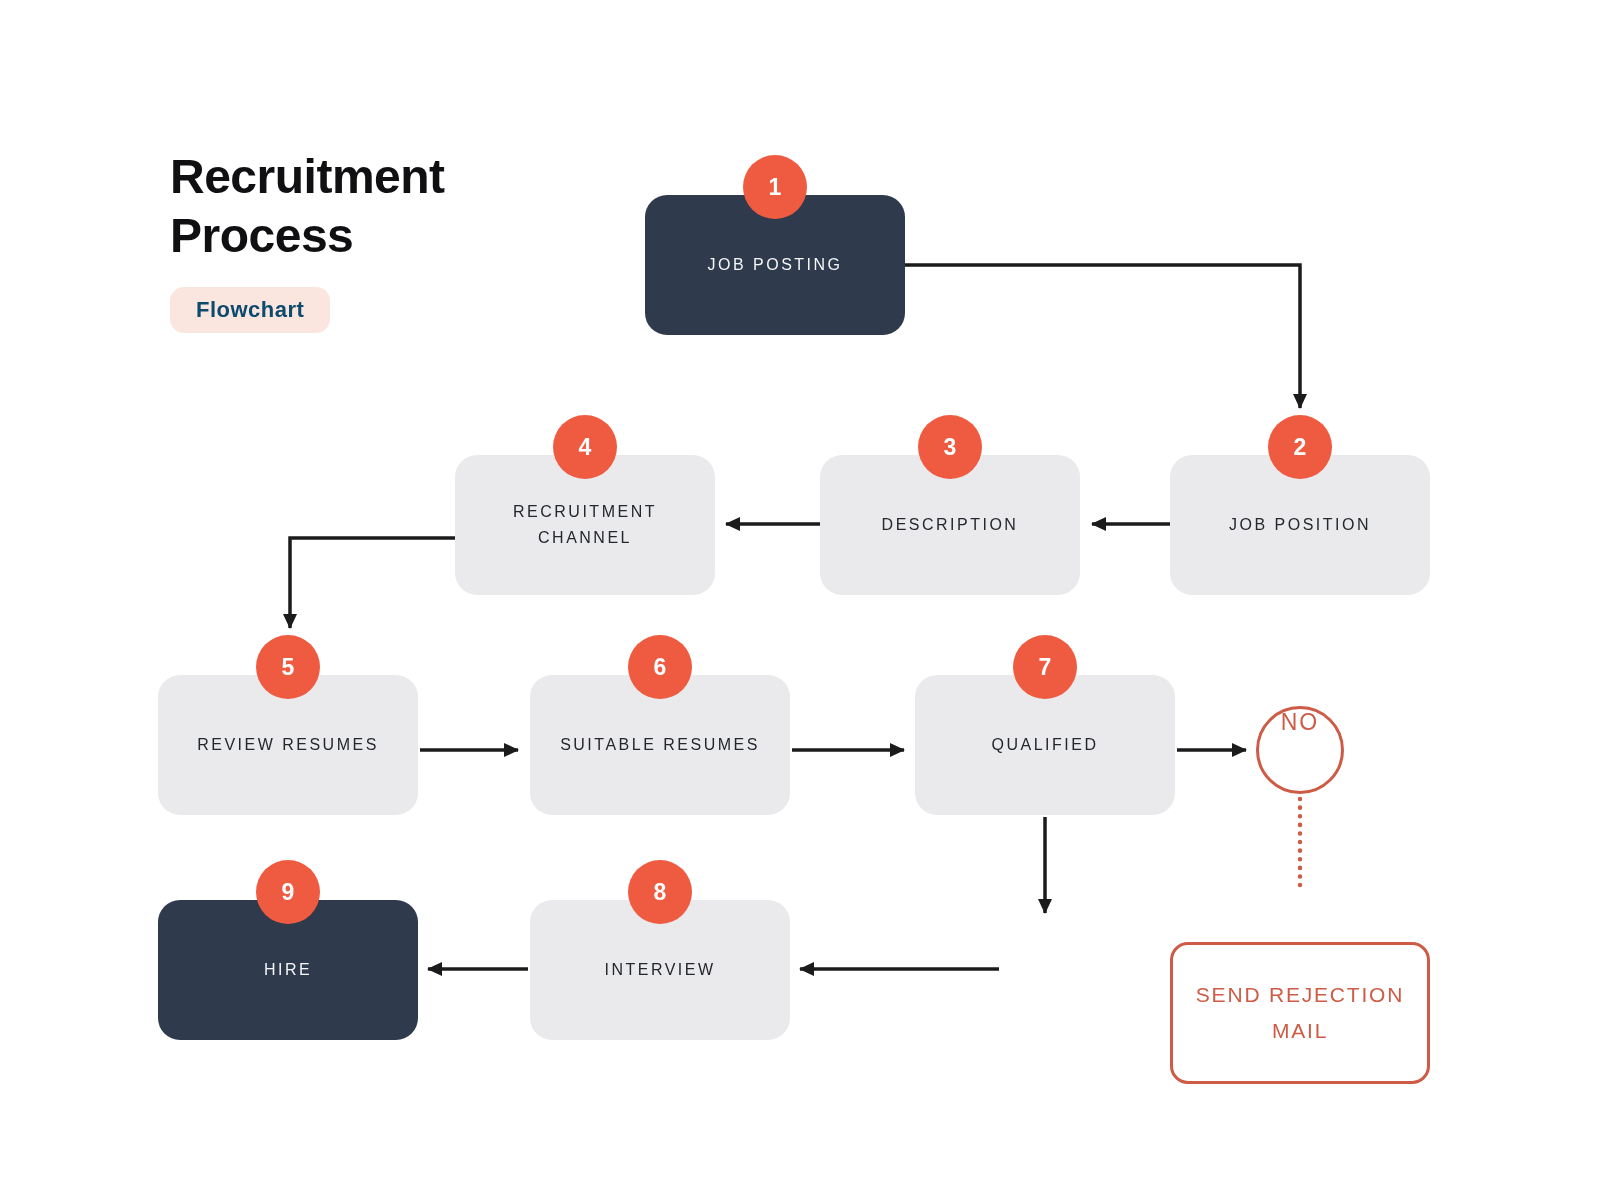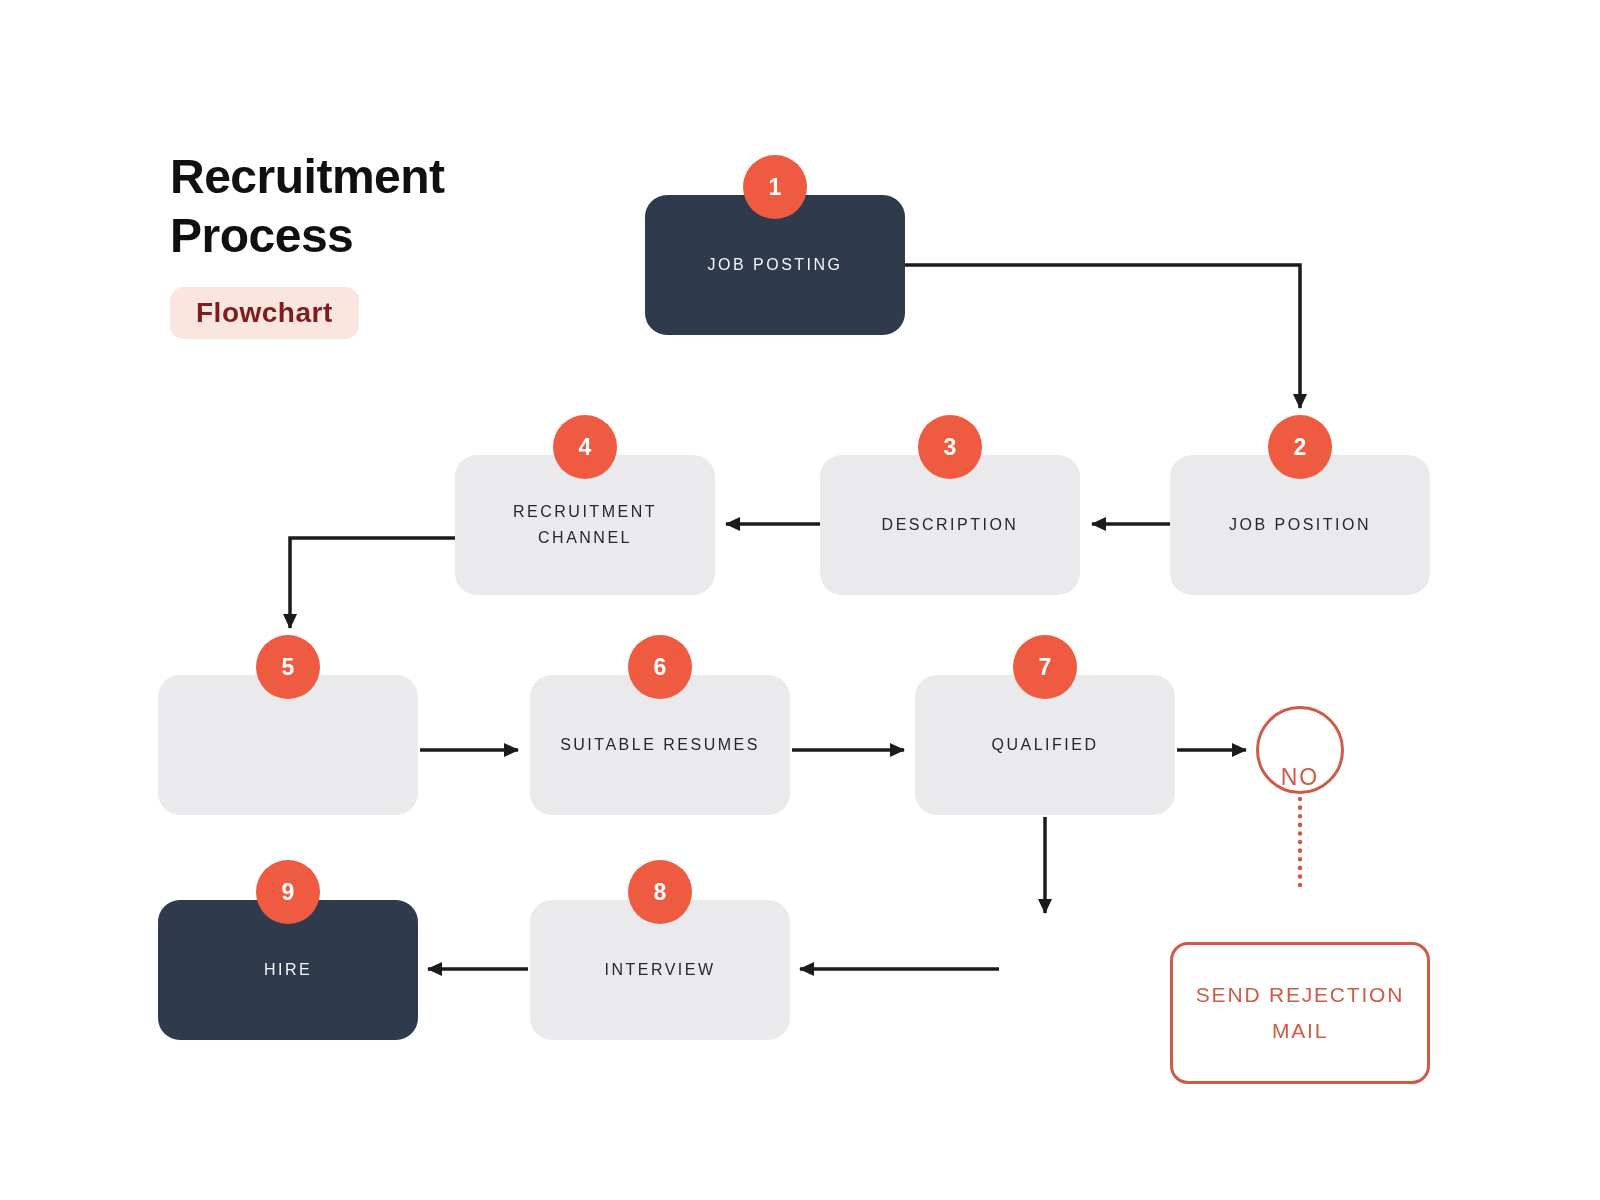--- a/index.html
+++ b/index.html
@@ -11,21 +11,21 @@
   svg.connectors{position:absolute;left:0;top:0;pointer-events:none;}
 
   
   .title-block{position:absolute;left:170px;top:148px;width:410px;}
   .page-title{
     margin:0;font-size:48px;line-height:1.22;font-weight:600;
     color:#101013;letter-spacing:-0.5px;
   }
   .subtitle-badge{
     display:inline-block;margin-top:22px;padding:10px 26px;
-    background:#FBE5DF;color:#7f1d1d;font-size:28px;font-weight:700;
+    background:#FBE5DF;color:#0c4a6e;font-size:22px;font-weight:700;
     border-radius:14px;letter-spacing:0.5px;
   }
 
   
   .node{
     position:absolute;width:260px;height:140px;border-radius:22px;
     display:flex;align-items:center;justify-content:center;
     text-align:center;padding:0 18px;box-sizing:border-box;
   }
   .node.light{background:#EAEAEC;color:#23272E;}
@@ -36,21 +36,21 @@
   .step-badge{
     position:absolute;top:-40px;left:50%;transform:translateX(-50%);
     width:64px;height:64px;border-radius:50%;background:#EF5B41;
     color:#ffffff;font-size:23px;font-weight:700;
     display:flex;align-items:center;justify-content:center;
   }
 
   
   .decision{
     position:absolute;border-radius:50%;background:#ffffff;
-    display:flex;align-items:flex-end;justify-content:center;
+    display:flex;align-items:flex-start;justify-content:center;
     letter-spacing:2px;box-sizing:border-box;
   }
   .decision.no{
     left:1256px;top:706px;width:88px;height:88px;
     border:3px solid #CD5B45;color:#CD5B45;font-size:23px;
   }
   .decision.yes{
     left:1001px;top:924px;width:90px;height:90px;
     border:4px solid #4AB18E;color:#4AB18E;font-size:24px;
   }
@@ -110,20 +110,21 @@
     <span class="node-label">DESCRIPTION</span>
   </div>
 
   <div class="node light" style="left:455px;top:455px;">
     <div class="step-badge">4</div>
     <span class="node-label">RECRUITMENT CHANNEL</span>
   </div>
 
   <div class="node light" style="left:158px;top:675px;">
     <div class="step-badge">5</div>
+    <span class="node-label">REVIEW RESUMES</span>
   </div>
 
   <div class="node light" style="left:530px;top:675px;">
     <div class="step-badge">6</div>
     <span class="node-label">SUITABLE RESUMES</span>
   </div>
 
   <div class="node light" style="left:915px;top:675px;">
     <div class="step-badge">7</div>
     <span class="node-label">QUALIFIED</span>

